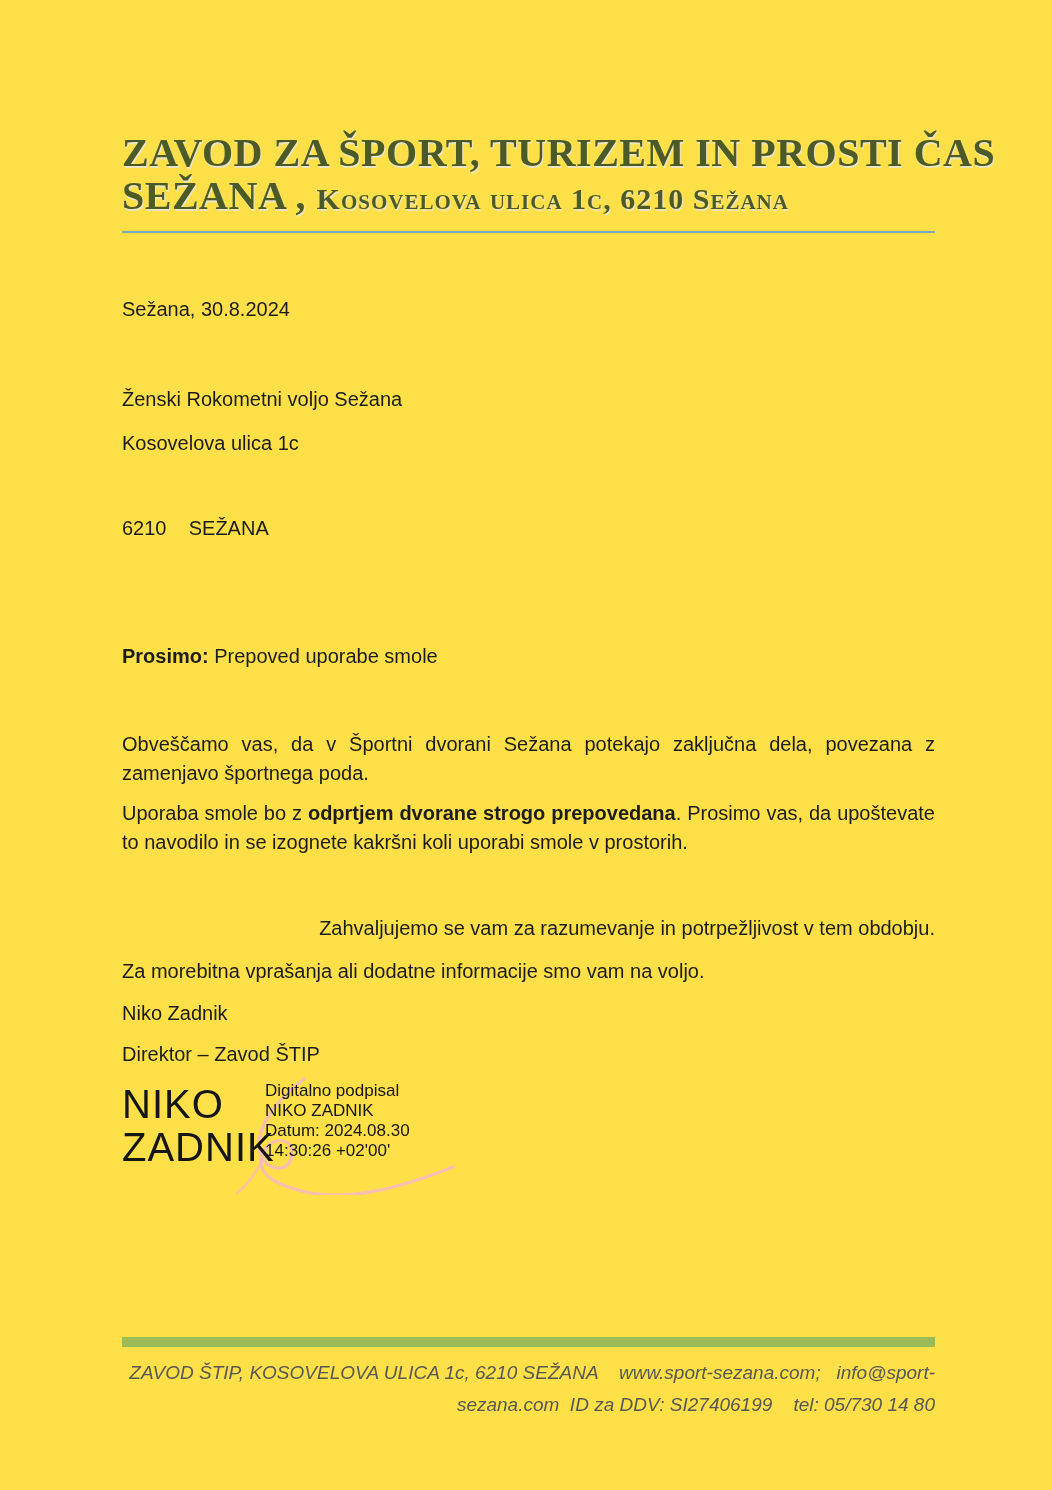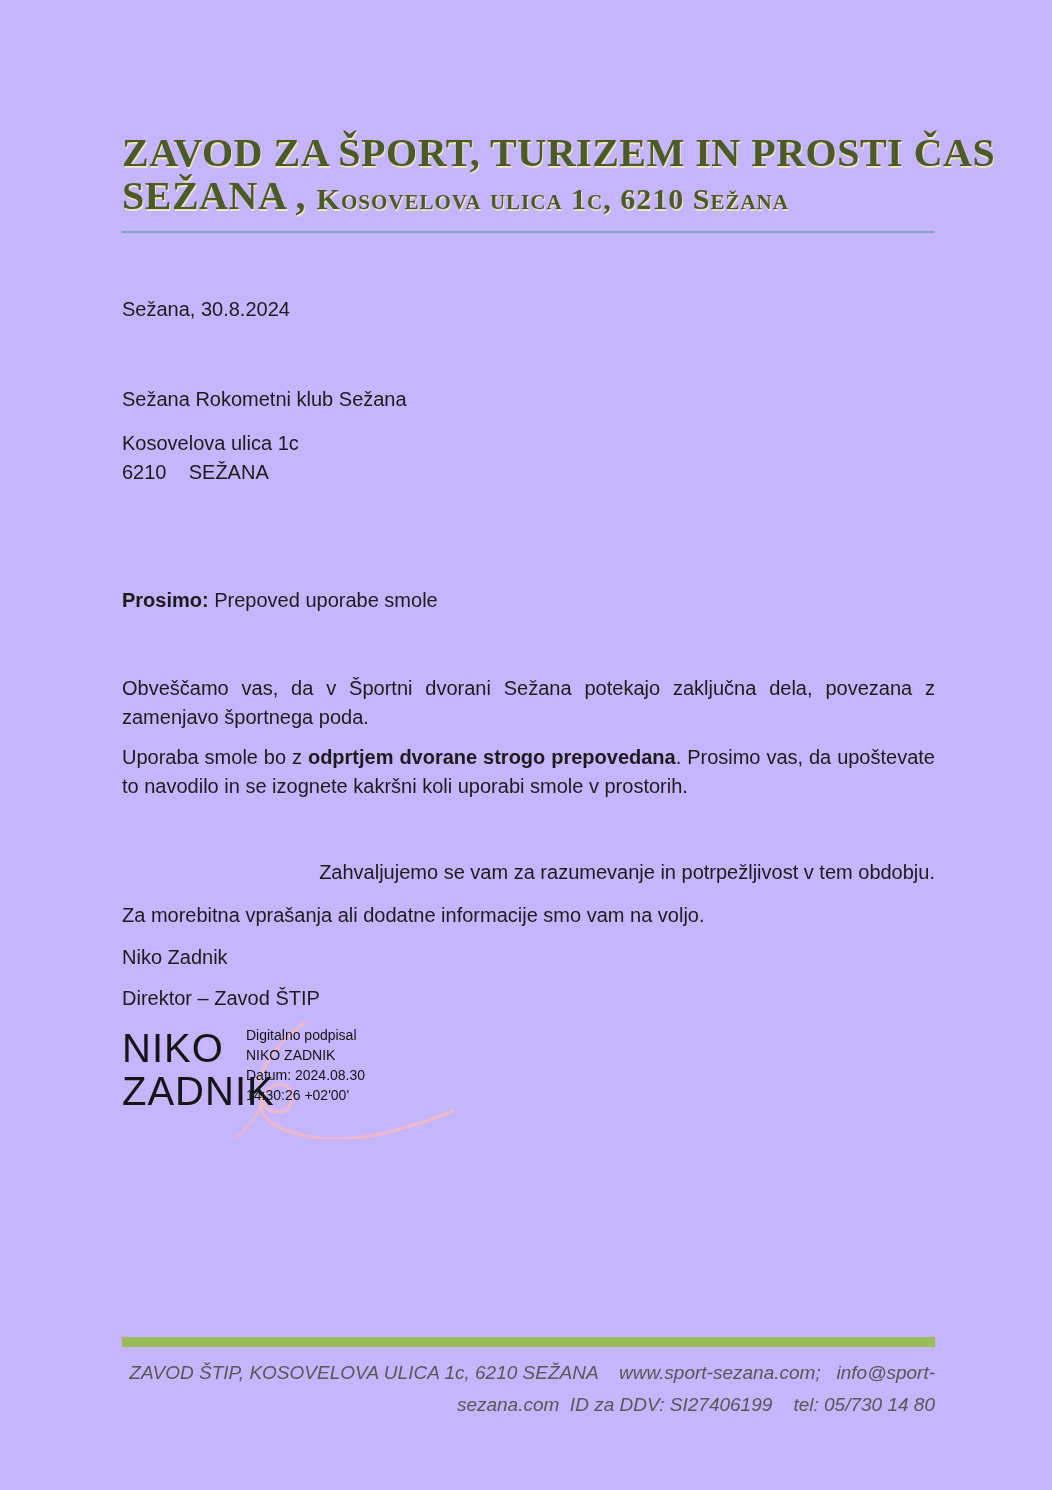--- a/index.html
+++ b/index.html
@@ -1,20 +1,20 @@
 <!DOCTYPE html>
 <html><head>
 <meta charset="utf-8">
 <style>
   html,body { margin:0; padding:0; background:#e9e9e9; }
   .page {
     position:relative;
     width:1052px; height:1490px;
     margin:0 auto;
-    background:#c4b5fd;
+    background:#fde047;
     font-family:"Liberation Sans", sans-serif;
     color:#1c1c1c;
     overflow:hidden;
   }
   .content {
     position:absolute;
     left:122px; top:0;
     width:813px;
   }
   
@@ -39,21 +39,21 @@
     letter-spacing:1px;
   }
   
   p { margin:0; font-size:20px; line-height:29px; }
   .justify { text-align:justify; }
   .prewrap { white-space:pre-wrap; }
   .b { font-weight:bold; }
   .mt-date   { margin-top:62px; }
   .mt-recip1 { margin-top:61px; }
   .mt-recip2 { margin-top:15px; }
-  .mt-recip3 { }
+  .mt-recip3 { margin-top:56px; }
   .mt-subj   { margin-top:99px; }
   .mt-para1  { margin-top:59px; }
   .mt-para2  { margin-top:11px; }
   .mt-para3  { margin-top:57px;text-align:right; }
   .mt-para4  { margin-top:14px; }
   .mt-close  { margin-top:56px; }
   .mt-name   { margin-top:13px; }
   .mt-title  { margin-top:12px; }
   
   .sigblock {
@@ -66,22 +66,22 @@
     font-size:40px; line-height:43px;
     color:#151515;
     letter-spacing:1px;
     z-index:1;
   }
   .sig-ribbon {
     position:absolute; left:96px; top:-4px;
     z-index:0;
   }
   .sig-details {
-    position:absolute; left:124px; top:2px;
-    font-size:14px; line-height:20px;
+    position:absolute; left:143px; top:2px;
+    font-size:17px; line-height:20px;
     color:#151515;
     z-index:1;
   }
   
   .footer {
     position:absolute;
     left:122px; width:813px;
     top:1337px;
   }
   .footer-bar { height:10px; background:#9bbb59; }
@@ -100,21 +100,21 @@
 <div class="page">
   <div class="content">
 
     <div class="letterhead">
       <div class="lh-line">ZAVOD ZA ŠPORT, TURIZEM IN PROSTI ČAS</div>
       <div class="lh-line"><span>SEŽANA</span><span> , </span><span class="lh-small">Kosovelova ulica 1c, 6210 Sežana</span></div>
     </div>
 
     <p class="mt-date">Sežana, 30.8.2024</p>
 
-    <p class="mt-recip1">Sežana Rokometni klub Sežana</p>
+    <p class="mt-recip1">Ženski Rokometni voljo Sežana</p>
     <p class="mt-recip2">Kosovelova ulica 1c</p>
     <p class="mt-recip3 prewrap">6210    SEŽANA</p>
 
     <p class="mt-subj"><span class="b">Prosimo:</span><span> Prepoved uporabe smole</span></p>
 
     <p class="mt-para1 justify">Obveščamo vas, da v Športni dvorani Sežana potekajo zaključna dela, povezana z zamenjavo športnega poda.</p>
     <p class="mt-para2 justify"><span>Uporaba smole bo z </span><span class="b">odprtjem dvorane strogo prepovedana</span><span>. Prosimo vas, da upoštevate to navodilo in se izognete kakršni koli uporabi smole v prostorih.</span></p>
     <p class="mt-para3">Zahvaljujemo se vam za razumevanje in potrpežljivost v tem obdobju.</p>
     <p class="mt-para4">Za morebitna vprašanja ali dodatne informacije smo vam na voljo.</p>
 

